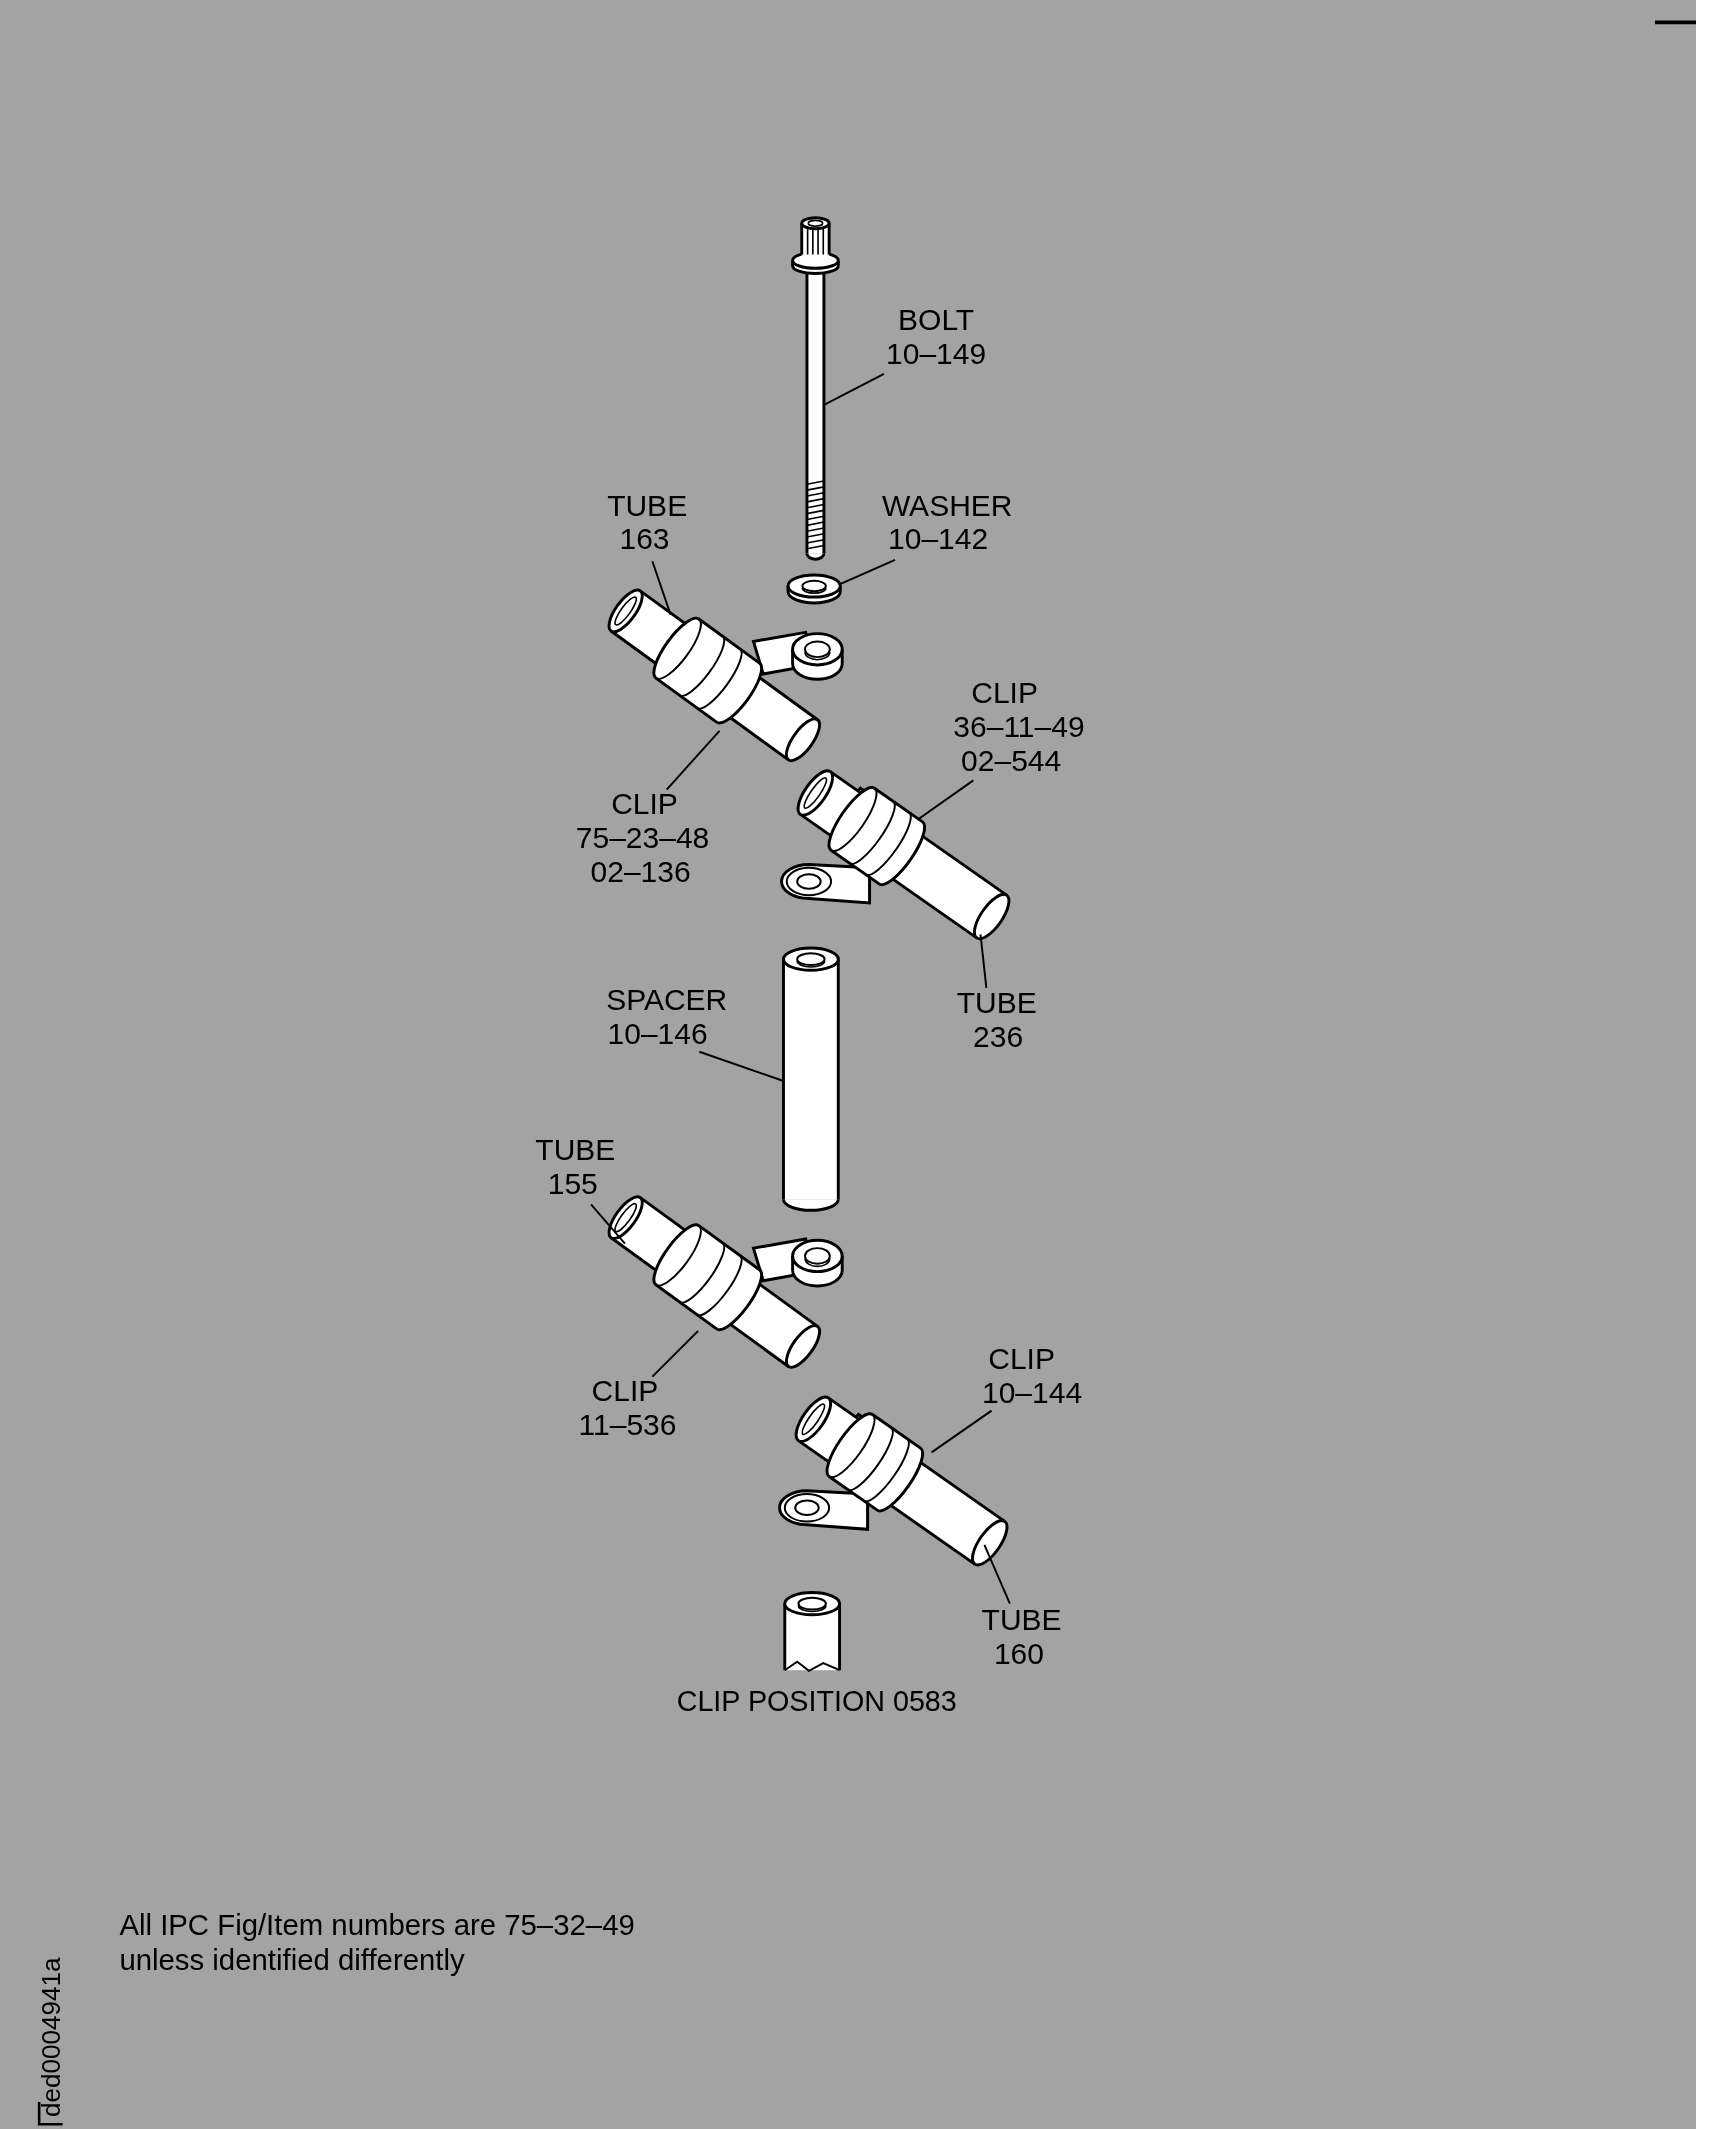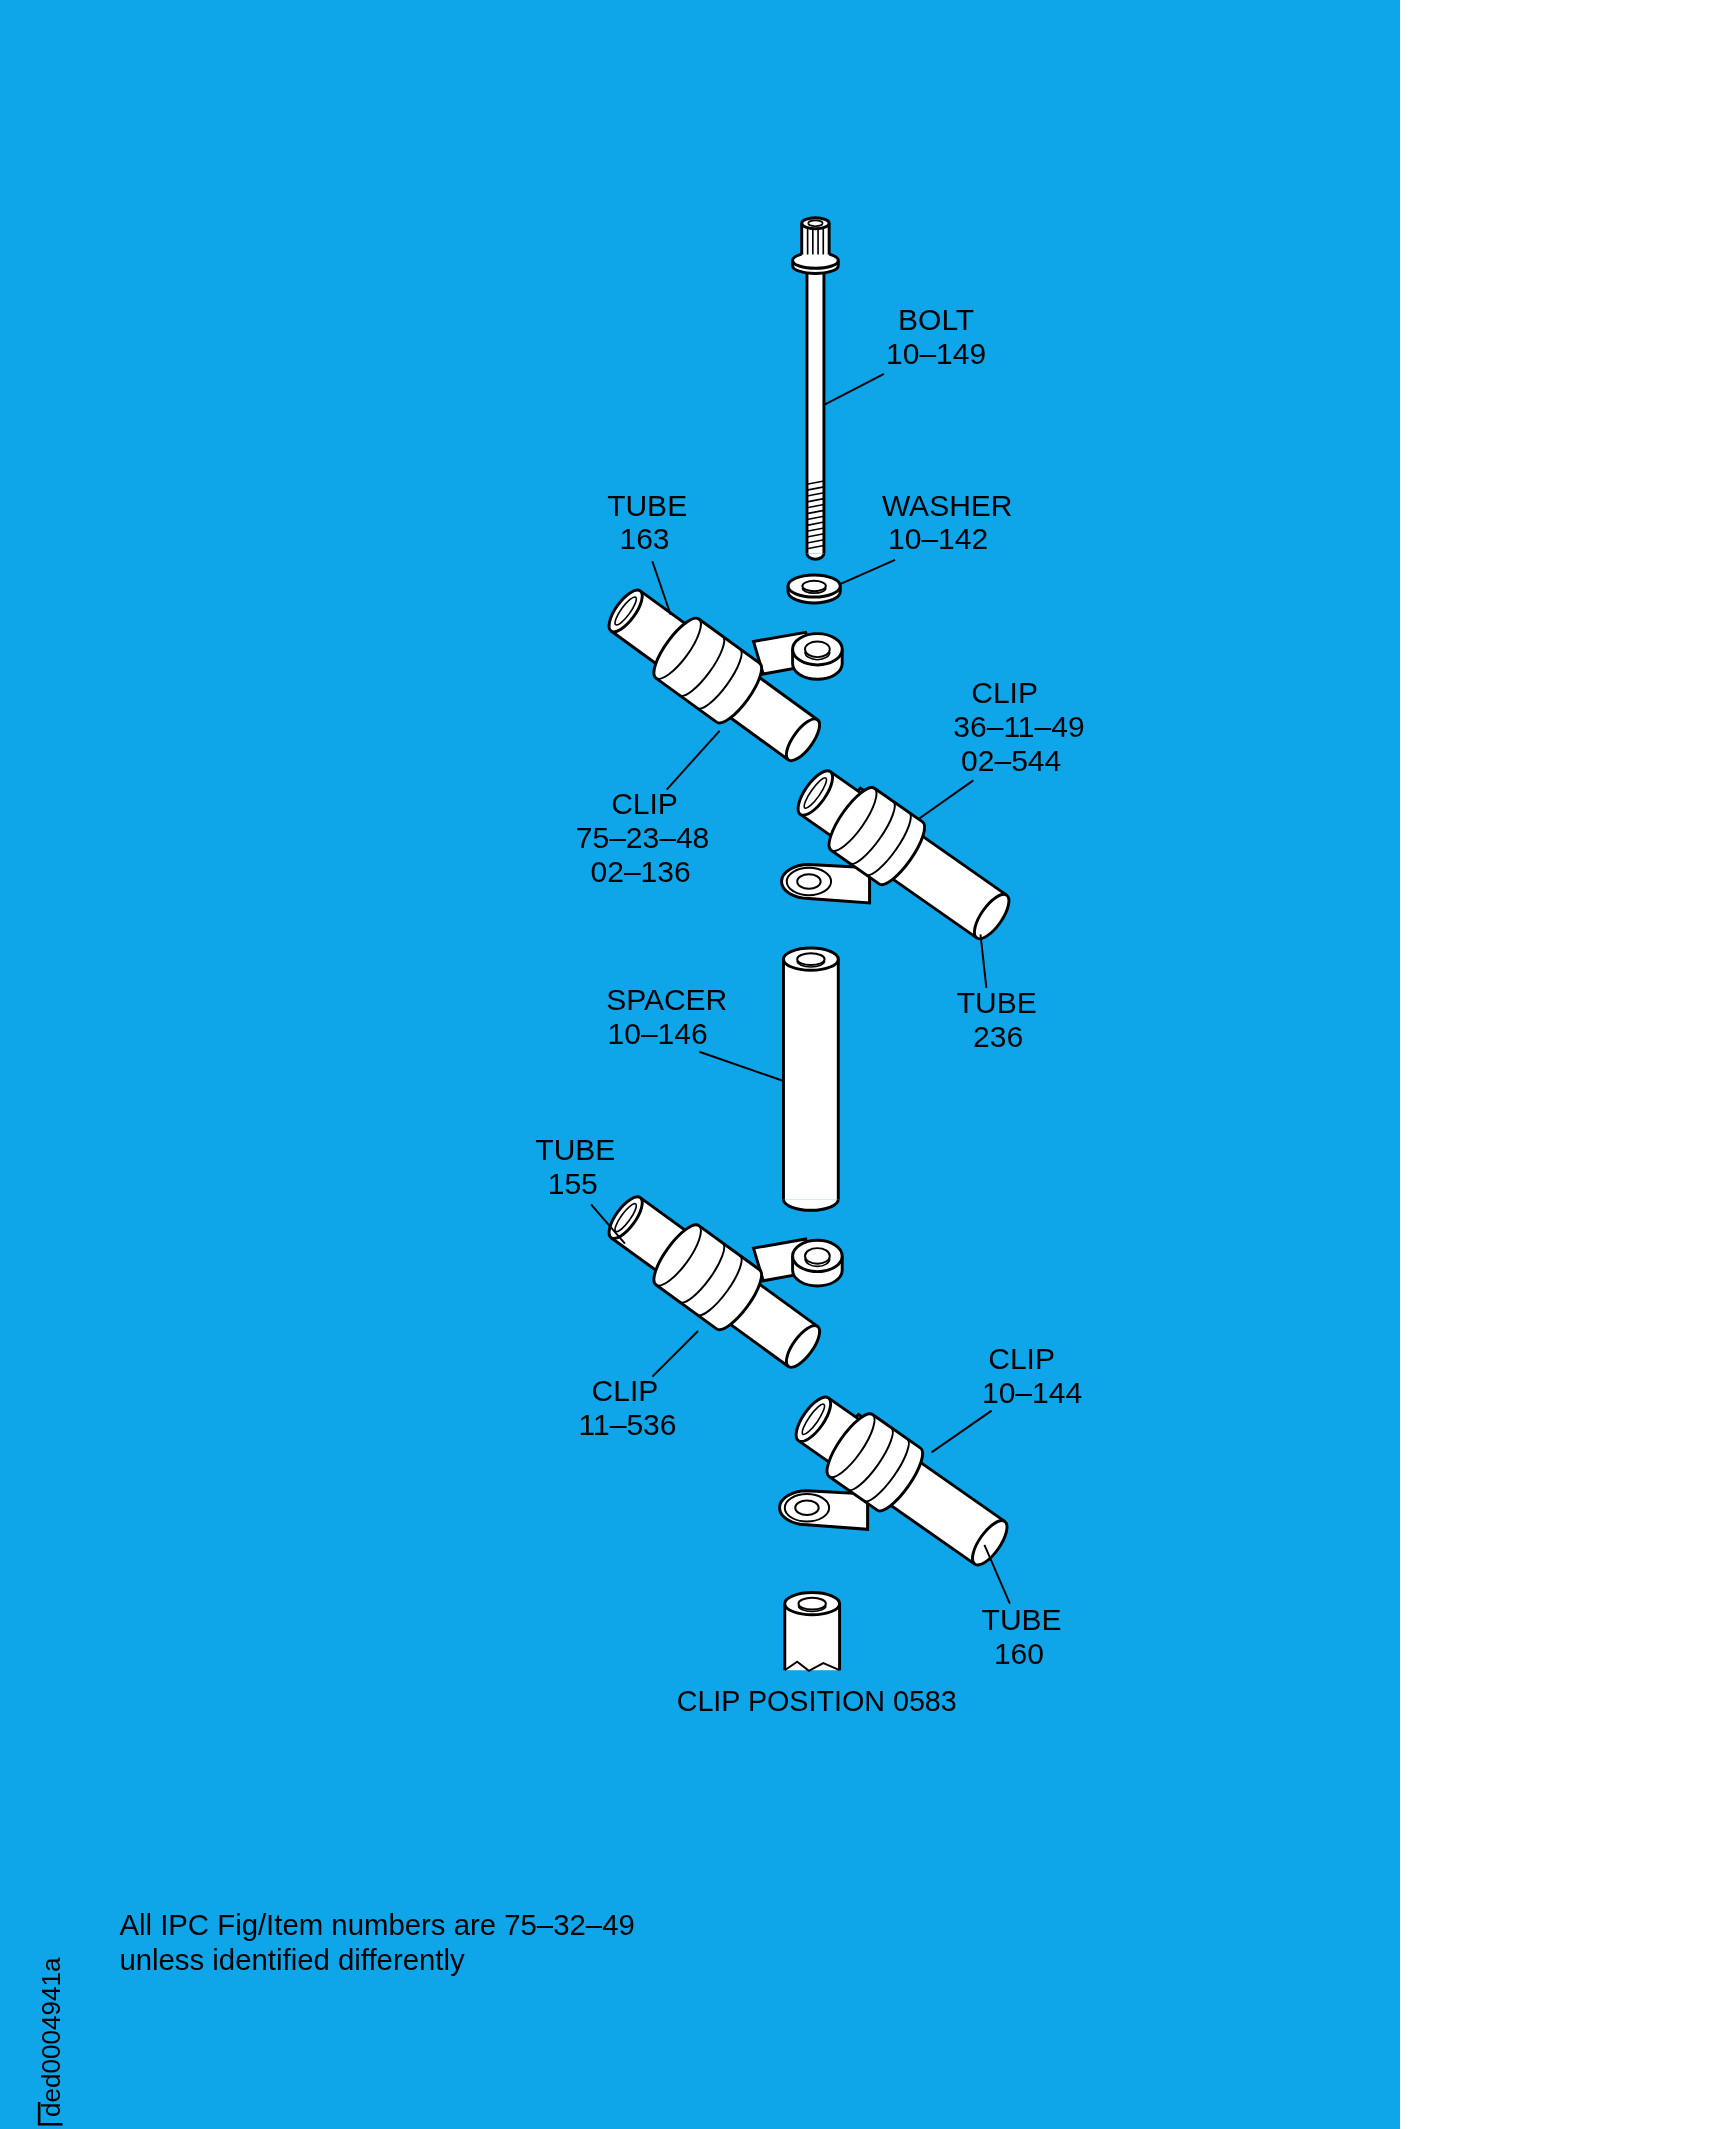--- a/index.html
+++ b/index.html
@@ -1,19 +1,19 @@
 <!DOCTYPE html>
 <html style="font-size:10.4px"><head>
 <meta charset="utf-8">
 <style>
   html,body{margin:0;padding:0;background:#ffffff;}
   .page{
     position:relative;
-    width:1400px;height:2129px;
-    background:#0ea5e9;
+    width:1696px;height:2129px;
+    background:#a3a3a3;
     font-family:"Liberation Sans",sans-serif;
     overflow:hidden;
   }
   .page svg{position:absolute;left:0;top:0;width:1732px;height:2129px;}
   text{font-family:"Liberation Sans",sans-serif;fill:#000000;}
   .lbl{font-size:46px;}
   .cap{font-size:44px;}
   .foot{font-size:45px;}
   .docid{font-size:40px;}
 </style>

